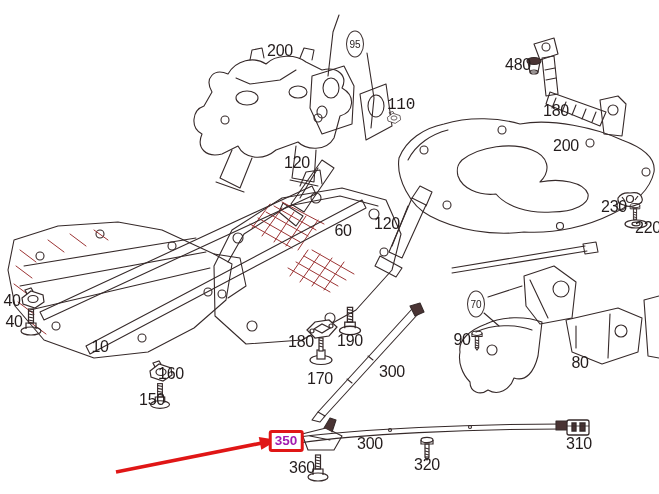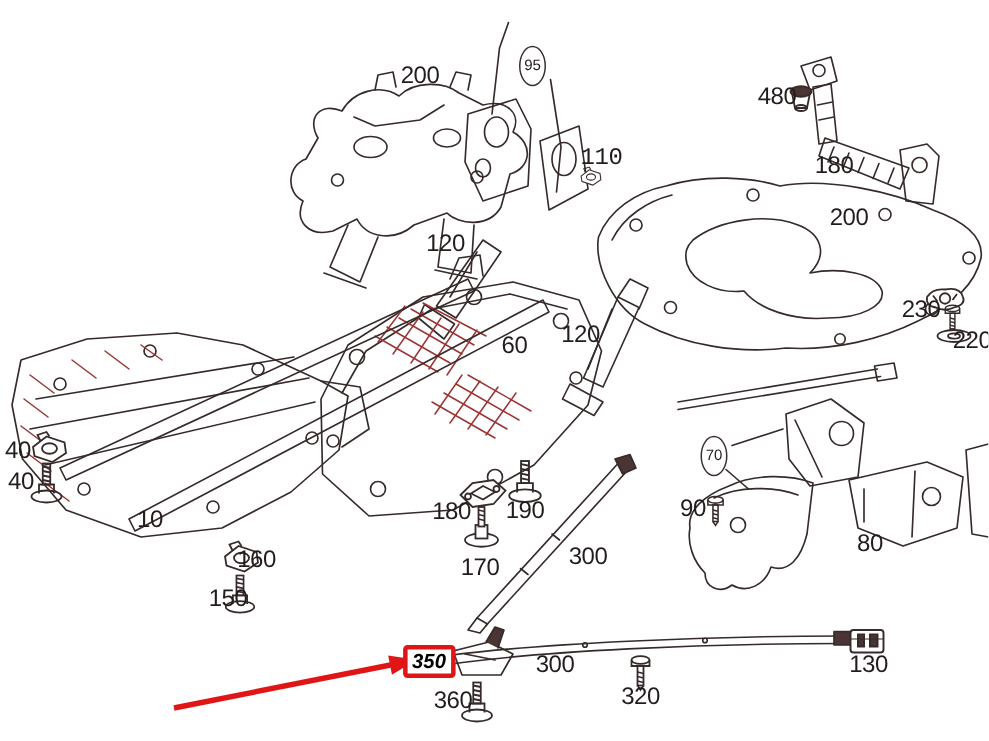--- a/index.html
+++ b/index.html
@@ -14,21 +14,21 @@
   }
   .callout{
     position:absolute;transform:translate(-50%,-50%);
     width:18px;height:27px;border:1.6px solid #3a2e2e;border-radius:50%;
     background:#fff;display:flex;align-items:center;justify-content:center;
     font-size:10px;color:#231c1c;box-sizing:border-box;
   }
   .hl-box{
     position:absolute;transform:translate(-50%,-50%);
     border:3px solid var(--acc,#e01616);border-radius:3px;background:#fff;
-    color:#000000;font-size:13.5px;font-weight:700;line-height:14px;padding:1px 3px;font-style:italic;
+    color:#a21caf;font-size:13.5px;font-weight:700;line-height:14px;padding:1px 3px;
   }
 </style>
 </head>
 <body>
 
 <div class="stage">
 
   <svg width="659" height="494" viewBox="0 0 659 494">
     <defs>
       <g id="sym-screw-up" fill="none" stroke="#362a2a" stroke-width="1.2">
@@ -286,15 +286,15 @@
       <div class="plabel" style="left: 350px; top: 341px; text-align: center;">190</div>
       <div class="plabel" style="left: 320px; top: 379px;">170</div>
       <div class="plabel" style="left: 392px; top: 372px;">300</div>
       <div class="callout" style="left: 476px; top: 304px;">70</div>
       <div class="plabel" style="left: 462px; top: 340px;">90</div>
       <div class="plabel" style="left: 580px; top: 363px;">80</div>
       <div class="hl-box" style="left: 286px; top: 441px;">350</div>
       <div class="plabel" style="left: 302px; top: 468px;">360</div>
       <div class="plabel" style="left: 370px; top: 444px;">300</div>
       <div class="plabel" style="left: 427px; top: 465px;">320</div>
-      <div class="plabel" style="left: 579px; top: 444px;">130</div>
+      <div class="plabel" style="left: 579px; top: 444px;">310</div>
     </div>
 </div>
 
 </body></html>

